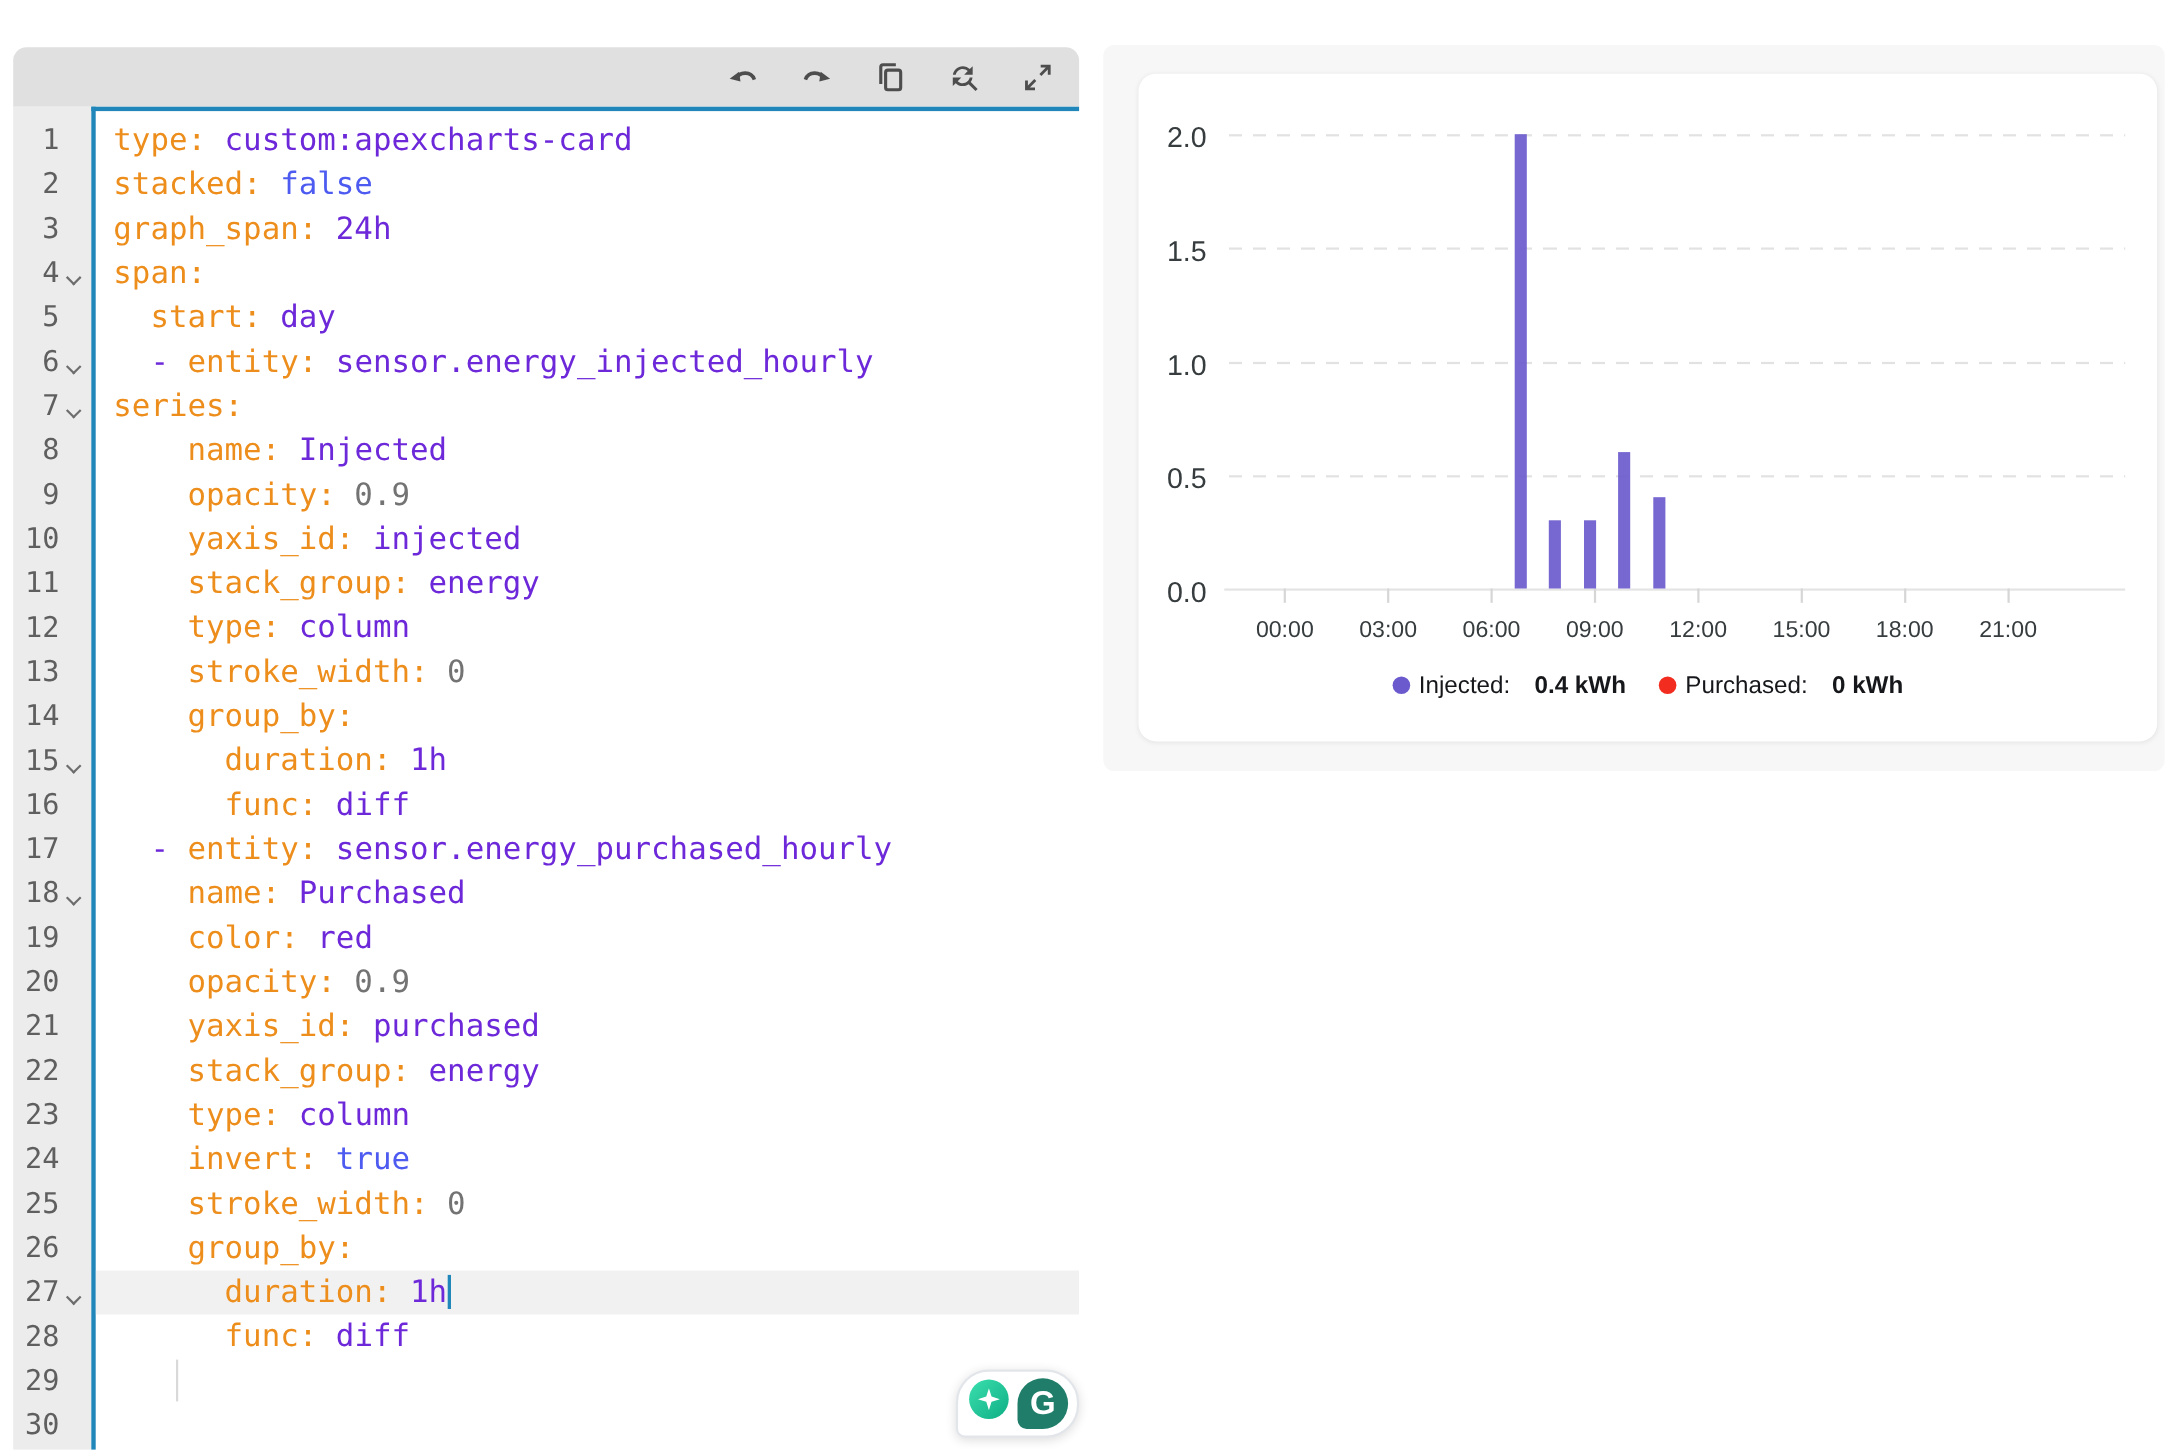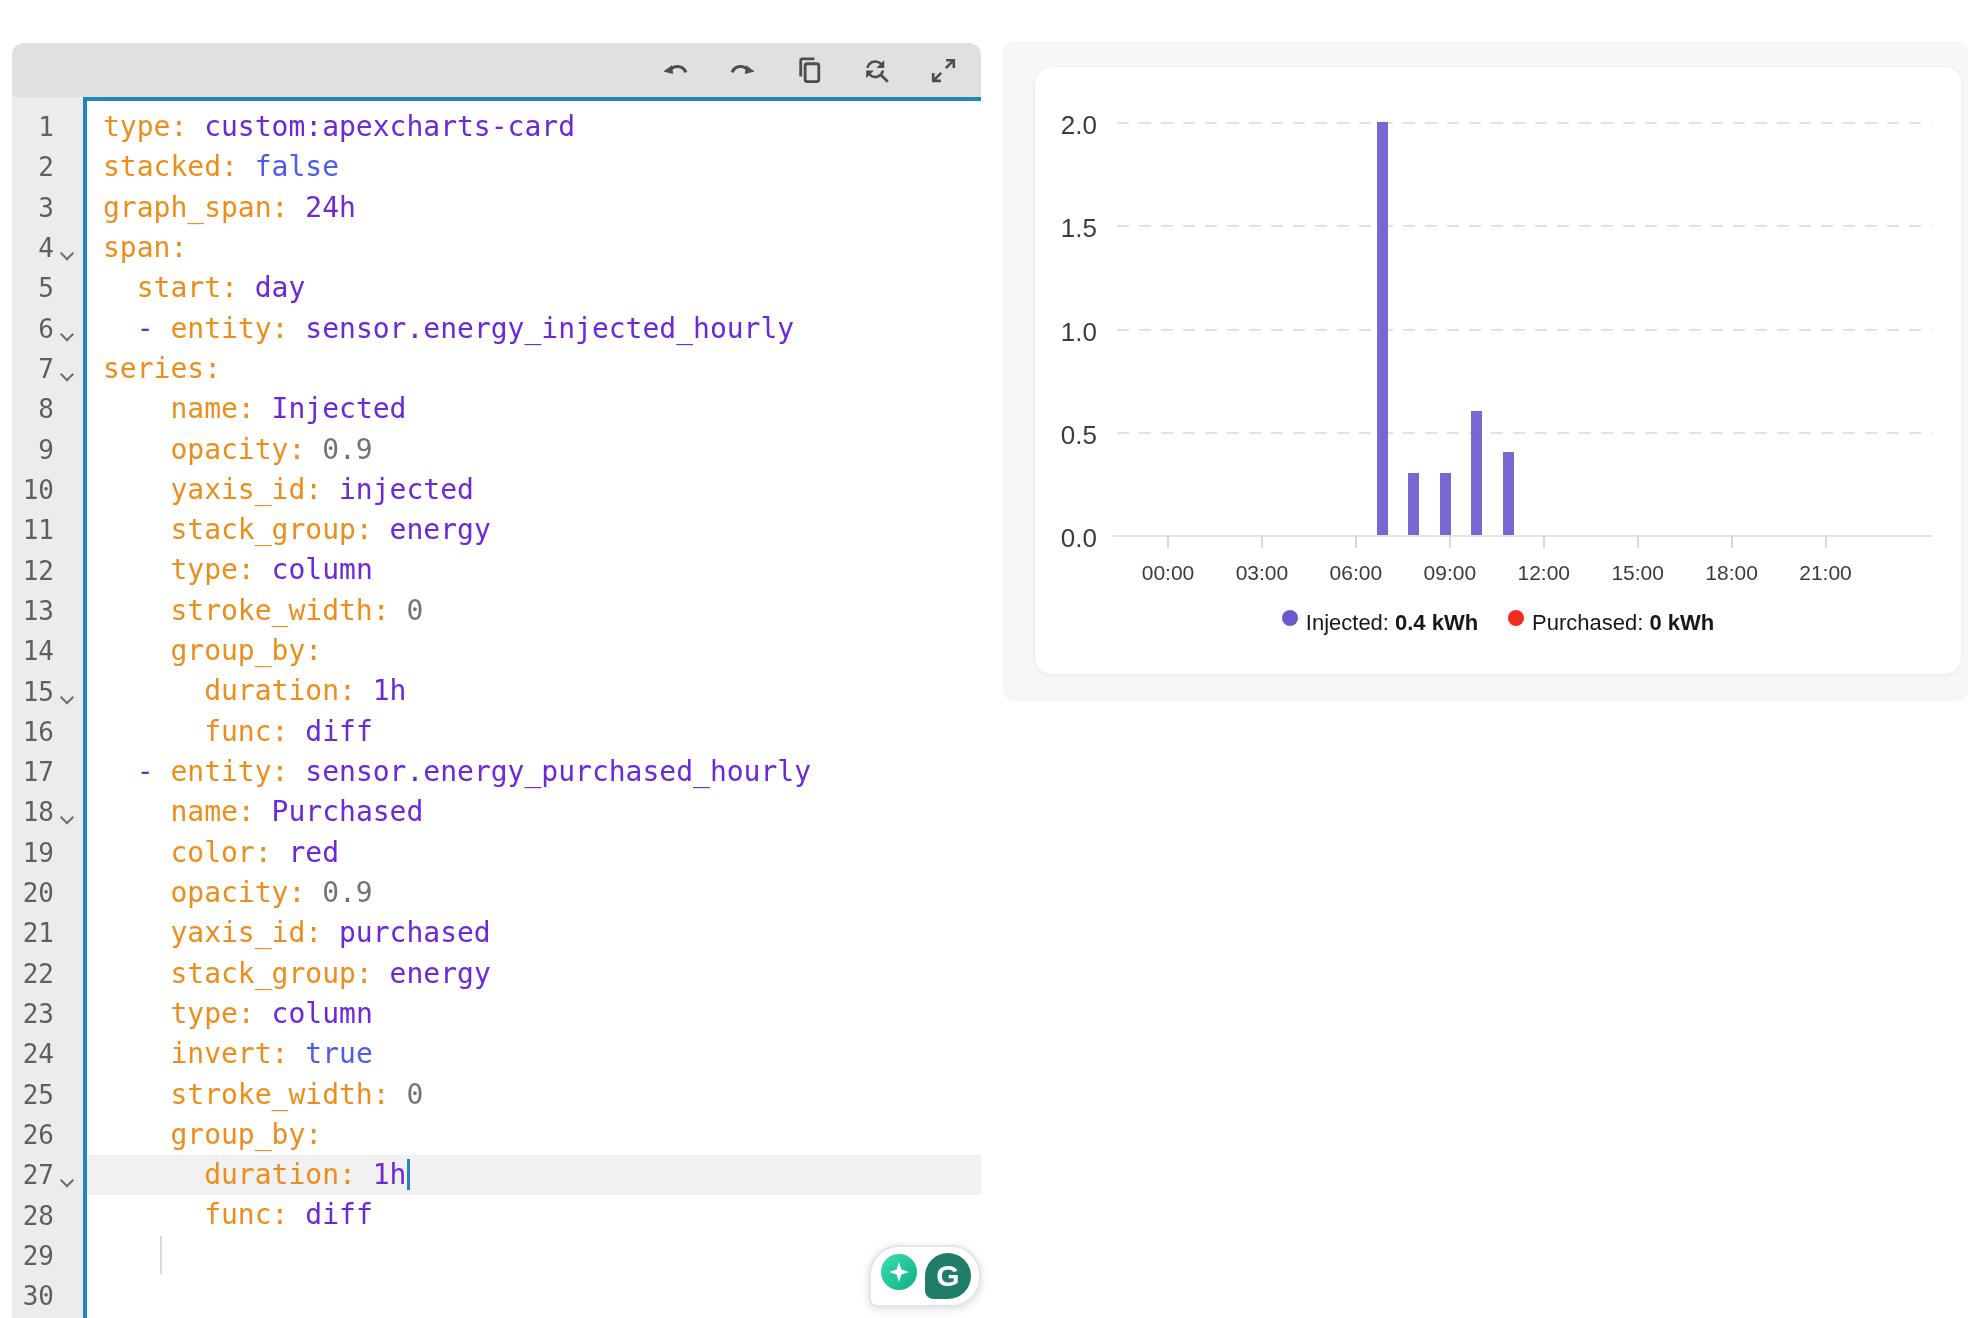--- a/index.html
+++ b/index.html
@@ -90,23 +90,23 @@
   .y-label{
     position:absolute;left:0;width:62px;text-align:right;font-size:26px;color:#373d3f;
   }
   .x-label{
     position:absolute;transform:translateX(-50%);font-size:21px;color:#373d3f;top:494px;
   }
   .legend{
     position:absolute;left:0;right:0;top:543px;display:flex;justify-content:center;
     align-items:center;gap:30px;font-size:22px;color:#16171a;
   }
-  .legend-item{display:flex;cursor:pointer;}
+  .legend-item{display:flex;align-items:center;cursor:pointer;}
   .legend-marker{width:16px;height:16px;border-radius:50%;margin-right:8px;}
-  .legend-value{font-weight:bold;margin-left:6px;}
+  .legend-value{font-weight:bold;margin-left:22px;}
 </style>
 </head>
 <body>
 
 <div class="editor-card">
   <div class="toolbar">
     <span class="tb-icon">
       <svg viewBox="0 0 24 24">
         <path d="M7 13.2 A 7 7 0 0 1 20 13.4" fill="none" stroke="#4d4d4d" stroke-width="2.5"></path>
         <polygon points="2.6,12.8 9.2,7.9 10.2,14.8" fill="#4d4d4d"></polygon>

